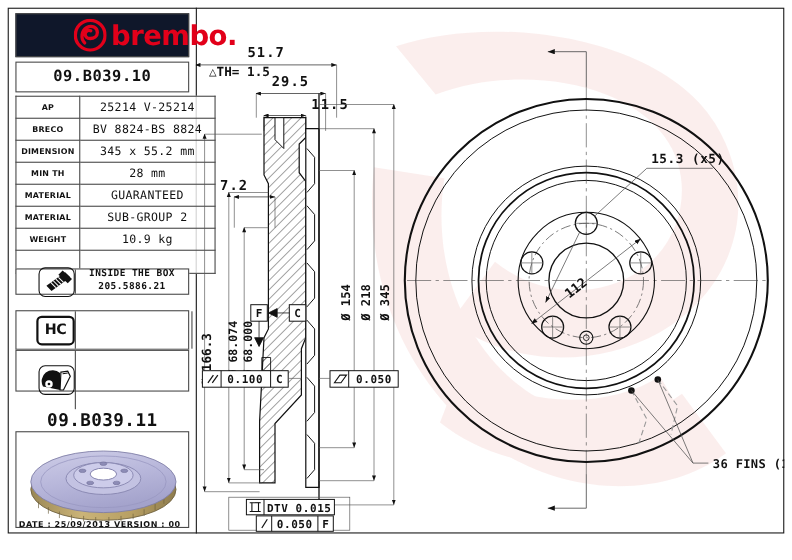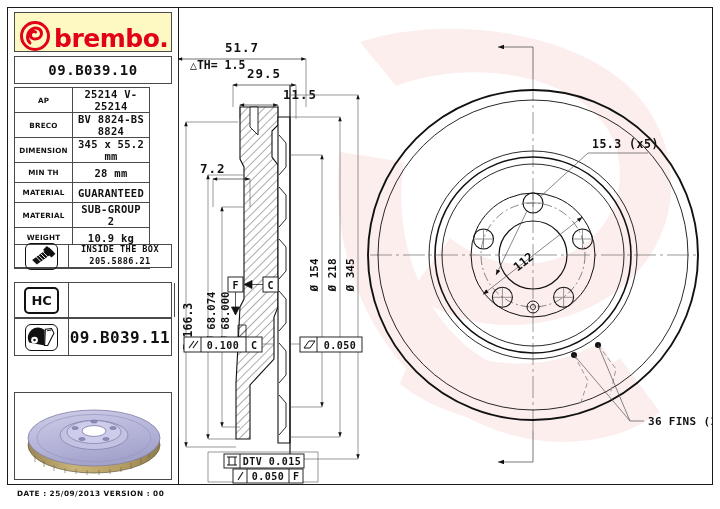--- a/index.html
+++ b/index.html
@@ -11,53 +11,53 @@
   .wm svg{width:100%;height:100%;}
 
   
   .frame{position:absolute;left:7px;top:7px;width:706px;height:478px;border:1.4px solid #1a1a1a;box-sizing:border-box;}
   .vsep{position:absolute;left:178px;top:7px;width:0;height:478px;border-left:1.4px solid #1a1a1a;}
 
   
   .leftcol{position:absolute;left:8px;top:8px;width:170px;height:476px;box-sizing:border-box;}
 
   .logo-cell{position:absolute;left:6px;top:4px;width:158px;height:40px;border:1px solid #4a4a4a;box-sizing:border-box;
-             display:flex;align-items:flex-end;background:#fef9c3;}
+             display:flex;align-items:center;background:#0f172a;padding-left:47px;}
   .logo-mark{width:30px;height:30px;margin-left:5px;flex:0 0 auto;}
   .logo-word{font-family:"DejaVu Sans",sans-serif;font-weight:bold;font-size:25px;color:#e2001a;
              letter-spacing:-.5px;margin-left:4px;line-height:1;}
   .logo-word .dot{font-size:25px;}
 
   .pn-cell{position:absolute;left:6px;top:48px;width:158px;height:28px;border:1px solid #4a4a4a;box-sizing:border-box;
            display:flex;align-items:center;justify-content:center;background:#fff;}
   .pn-txt{font-family:"DejaVu Sans Mono",monospace;font-size:14px;font-weight:bold;color:#111;letter-spacing:.5px;}
 
-  table.spec{position:absolute;left:6px;top:79px;width:136px;border-collapse:collapse;table-layout:fixed;background:#fff;}
+  table.spec{position:absolute;left:6px;top:79px;width:182px;border-collapse:collapse;table-layout:fixed;background:#fff;}
   table.spec td{border:1px solid #4a4a4a;height:19px;padding:0 2px;color:#111;}
   td.k{width:53px;text-align:center;font-size:7.2px;font-family:"DejaVu Sans",sans-serif;font-weight:bold;letter-spacing:.2px;}
-  td.v{text-align:center;font-size:10.5px;font-family:"DejaVu Sans Mono",monospace;font-weight:bold;letter-spacing:.3px;}
+  td.v{text-align:center;font-size:10.5px;font-family:"DejaVu Sans Mono",monospace;font-weight:normal;letter-spacing:.3px;}
   tr.blank td{height:20px;}
 
   
   .iconrow{position:absolute;left:6px;width:158px;border:1px solid #4a4a4a;box-sizing:border-box;display:flex;background:#fff;}
-  .ic-box{width:53px;flex:0 0 53px;border-right:1px solid #4a4a4a;display:flex;align-items:center;justify-content:center;}
+  .ic-box{width:53px;flex:0 0 53px;border-right:1px solid #4a4a4a;display:flex;align-items:center;justify-content:flex-end;}
   .ic-txt{flex:1;display:flex;flex-direction:column;align-items:center;justify-content:center;
           font-family:"DejaVu Sans Mono",monospace;font-size:8.6px;font-weight:bold;color:#111;line-height:1.35;letter-spacing:.4px;}
   .ic-pn{flex:1;display:flex;align-items:center;justify-content:center;
          font-family:"DejaVu Sans Mono",monospace;font-size:16px;font-weight:bold;color:#111;letter-spacing:.4px;}
   .r-box{position:absolute;left:105px;top:0;bottom:0;width:0;border-left:1px solid #4a4a4a;}
   .icon-glyph{width:34px;height:26px;}
   .hc-badge{width:31px;height:23px;border:2.2px solid #111;border-radius:5px;display:flex;align-items:center;justify-content:center;
             font-family:"DejaVu Sans",sans-serif;font-weight:bold;font-size:13px;color:#111;letter-spacing:-.3px;}
   .sq-badge{width:31px;height:25px;border:1.8px solid #111;border-radius:6px;display:flex;align-items:center;justify-content:center;}
 
   .photo-cell{position:absolute;left:6px;top:384px;width:158px;height:88px;border:1px solid #4a4a4a;box-sizing:border-box;
               background:#fff;overflow:hidden;}
 
-  .footer{position:absolute;left:17px;top:489px;font-family:"DejaVu Sans",sans-serif;font-size:7.3px;font-weight:bold;
+  .footer{position:absolute;left:17px;top:472px;font-family:"DejaVu Sans",sans-serif;font-size:7.3px;font-weight:bold;
           color:#111;letter-spacing:.5px;}
 
   
   .draw{position:absolute;left:178px;top:7px;width:587px;height:478px;}
   .draw svg{display:block;}
 </style>
 </head>
 <body>
 
 <div id="sheet">
@@ -152,21 +152,21 @@
 
     <div class="iconrow" style="top:274px;height:36px;">
       <div class="ic-box">
         <div class="hc-badge">HC</div>
       </div>
       <div class="ic-txt" style="position:relative;">
         <span class="r-box"></span>
       </div>
     </div>
 
-    <div class="iconrow" style="top:310px;height:38px;">
+    <div class="iconrow" style="top:310px;height:38px;flex-direction:column;">
       <div class="ic-box">
         <div class="sq-badge">
           <svg class="icon-glyph" viewBox="0 0 40 30">
             <path d="M4 22 A13 13 0 0 1 24 6 L24 26 Z" fill="#111"></path>
             <circle cx="11" cy="19" r="4.4" fill="#fff"></circle>
             <circle cx="11" cy="19" r="1.6" fill="#111"></circle>
             <path d="M25 5 L33 4 L36 10 L28 26 L24 26 Z" fill="#fff" stroke="#111" stroke-width="1.4"></path>
             <path d="M27 7 L33 6" stroke="#111" stroke-width="1.2"></path>
           </svg>
         </div>

